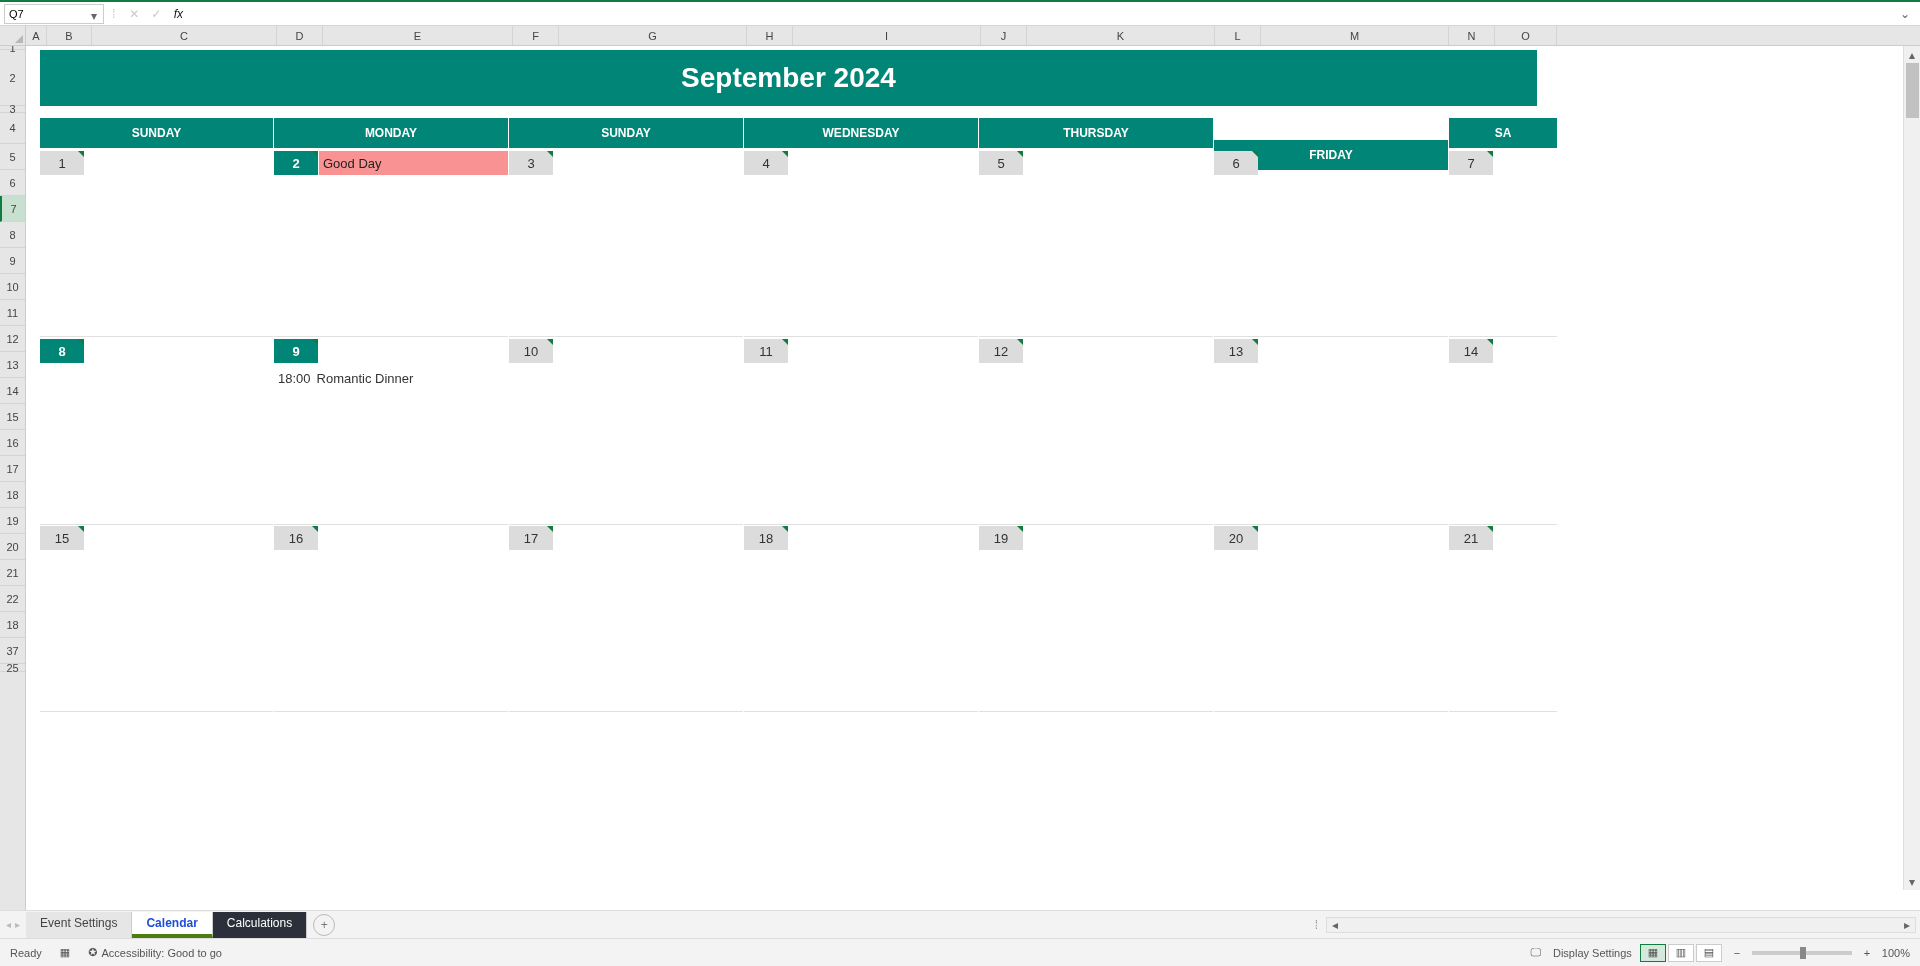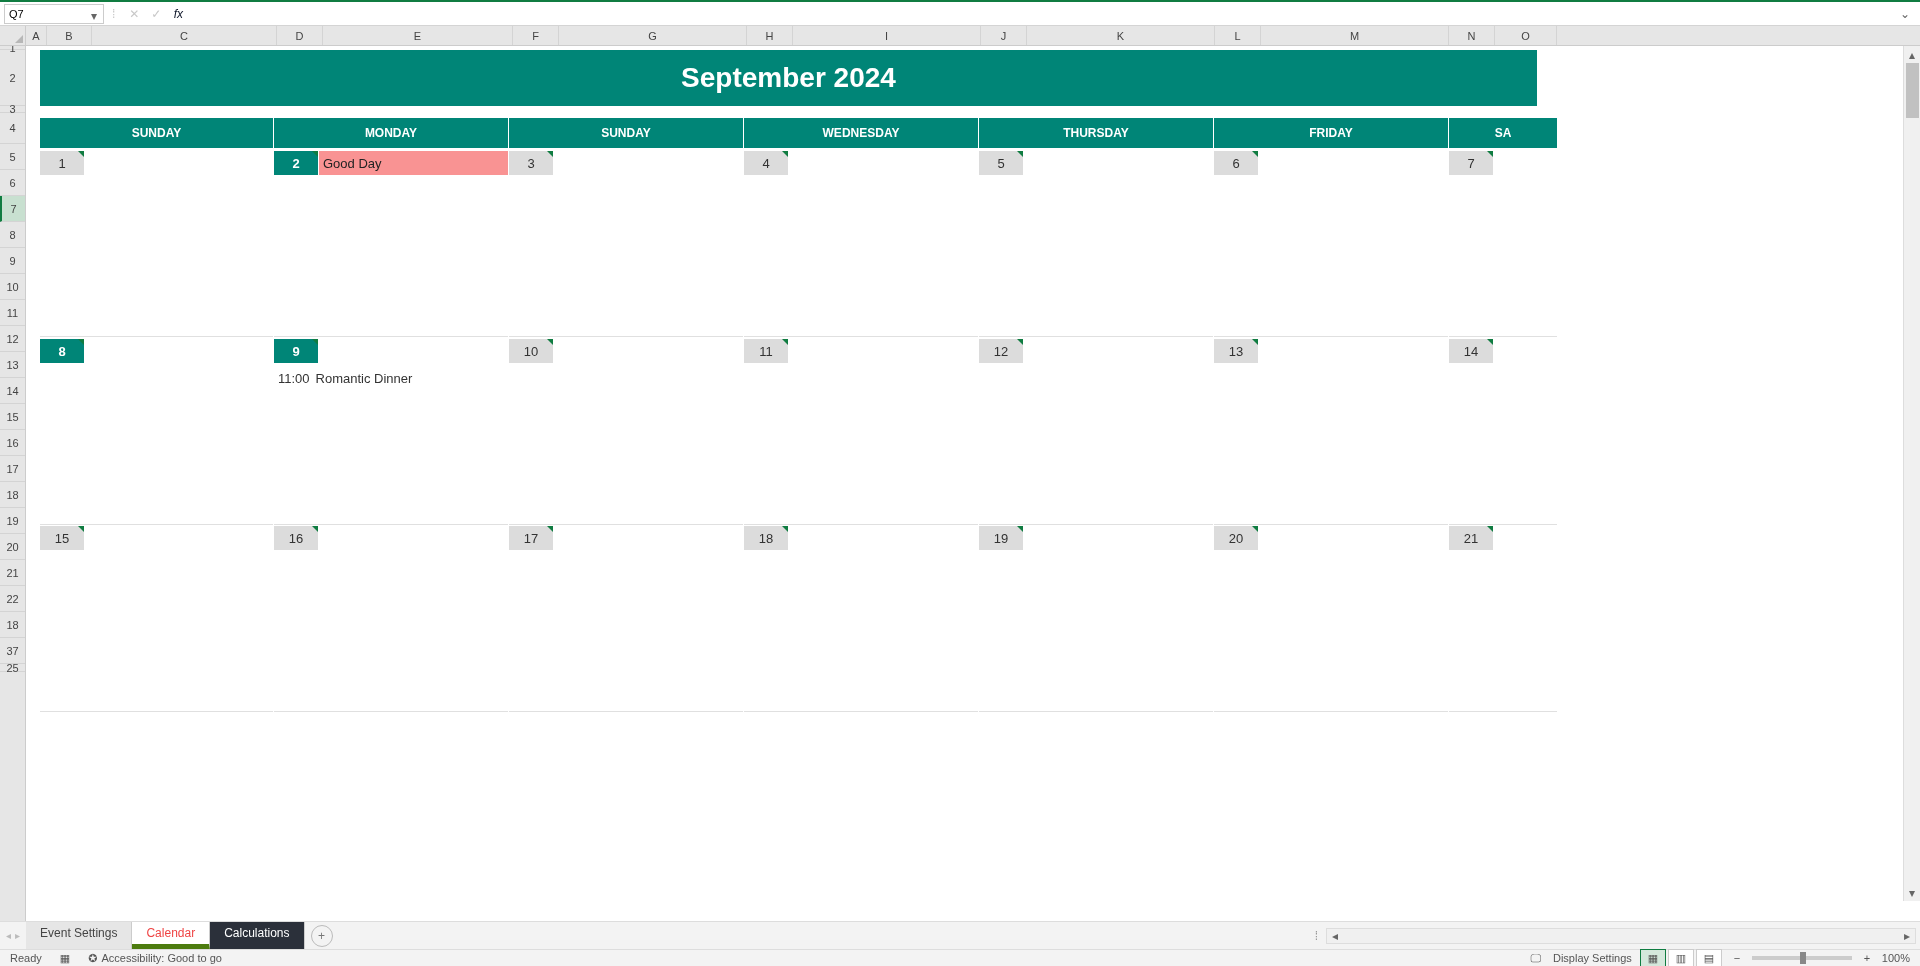--- a/index.html
+++ b/index.html
@@ -52,30 +52,30 @@
 .vscroll{position:absolute;right:0;top:20px;width:17px;height:calc(100% - 40px);background:#f0f0f0;border-left:1px solid #ddd}
 .vscroll .arrow{height:17px;display:flex;align-items:center;justify-content:center;color:#666;background:#f0f0f0}
 .vscroll .vthumb{position:absolute;top:17px;left:2px;width:13px;height:55px;background:#c1c1c1}
 .vscroll .arrow.bot{position:absolute;bottom:0;width:100%}
 
 
 .tab-bar{height:28px;background:#f3f3f3;border-top:1px solid #ddd;display:flex;align-items:center}
 .tab-nav{display:flex;align-items:center;padding:0 6px;gap:4px}
 .tab-nav span{color:#bbb;font-size:10px}
 .tab{padding:4px 14px;background:#e6e6e6;font-size:12px;color:#444;border-right:1px solid #ccc;cursor:pointer}
-.tab.active{background:#fff;color:#ef4444;font-weight:400;border-bottom:6px solid #4d7c0f}
+.tab.active{background:#fff;color:#1d4ed8;font-weight:700;border-bottom:4px solid #4d7c0f}
 .tab.dark{background:#2b303a;color:#fff}
 .add-tab{width:22px;height:22px;display:flex;align-items:center;justify-content:center;color:#777;border:1px solid #bbb;border-radius:11px;margin-left:6px}
 .tab-drag{margin-left:auto;margin-right:8px;color:#999}
 .hscroll{width:590px;height:16px;background:#f0f0f0;border:1px solid #ddd;display:flex;align-items:center;margin-right:4px;position:relative}
 .hscroll .arrow{width:16px;height:100%;display:flex;align-items:center;justify-content:center;color:#666}
 .hscroll .hthumb{flex:1;height:100%;background:#f0f0f0}
 
 
-.status-bar{height:17px;background:#f3f3f3;border-top:1px solid #ddd;display:flex;align-items:center;padding:7px 10px;font-size:11px;color:#555}
+.status-bar{height:28px;background:#f3f3f3;border-top:1px solid #ddd;display:flex;align-items:center;padding:7px 10px;font-size:11px;color:#555}
 .status-bar .spacer{flex:1}
 .view-btns{display:flex;gap:2px;margin:0 8px}
 .view-btn{width:26px;height:18px;border:1px solid #ccc;display:flex;align-items:center;justify-content:center;background:#fff}
 .view-btn.active{background:#d4e8dc;border-color:#107c41}
 .zoom-slider{width:100px;height:4px;background:#ccc;position:relative;margin:0 8px}
 .zoom-thumb{position:absolute;left:48px;top:-4px;width:6px;height:12px;background:#888}
 .zoom-btn{width:14px;text-align:center}
 </style>
 </head>
 <body>
@@ -145,21 +145,21 @@
           <div class="row-head" style="height: 8px;">25</div>
         </div>
       <div class="cells" id="cells">
           <div class="cal-title">September 2024</div>
           <div class="cal-hdr-row">
             <div class="cal-hdr" style="width: 233px;">SUNDAY</div>
             <div class="cal-hdr" style="width: 234px;">MONDAY</div>
             <div class="cal-hdr" style="width: 234px;">SUNDAY</div>
             <div class="cal-hdr" style="width: 234px;">WEDNESDAY</div>
             <div class="cal-hdr" style="width: 234px;">THURSDAY</div>
-            <div class="cal-hdr" style="width: 234px;">FRIDAY</div>
+            <div class="cal-hdr" style="width: 234px; margin-top: 22px;">FRIDAY</div>
             <div class="cal-hdr" style="width: 108px;">SA</div>
           </div>
           <div class="holiday" style="left: 293px; top: 105px; width: 189px;">Good Day</div>
           <div class="week" style="top: 104px;">
             <div class="day" style="width: 233px;">
               <div class="day-num">1<span class="tri"></span></div>
               <div class="day-body"></div>
             </div>
             <div class="day" style="width: 234px;">
               <div class="day-num teal">2<span class="tri"></span></div>
@@ -187,21 +187,21 @@
             </div>
           </div>
           <div class="week" style="top: 292px;">
             <div class="day" style="width: 233px;">
               <div class="day-num teal">8<span class="tri"></span></div>
             </div>
             <div class="day" style="width: 234px;">
               <div class="day-num teal">9<span class="tri"></span></div>
               <div class="day-body">
                 <div class="event">
-                  <span class="tm">11:00</span>
+                  <span class="tm">18:00</span>
                   <span class="lbl">Romantic Dinner</span>
                 </div>
               </div>
             </div>
             <div class="day" style="width: 234px;">
               <div class="day-num">10<span class="tri"></span></div>
               <div class="day-body"></div>
             </div>
             <div class="day" style="width: 234px;">
               <div class="day-num">11<span class="tri"></span></div>

